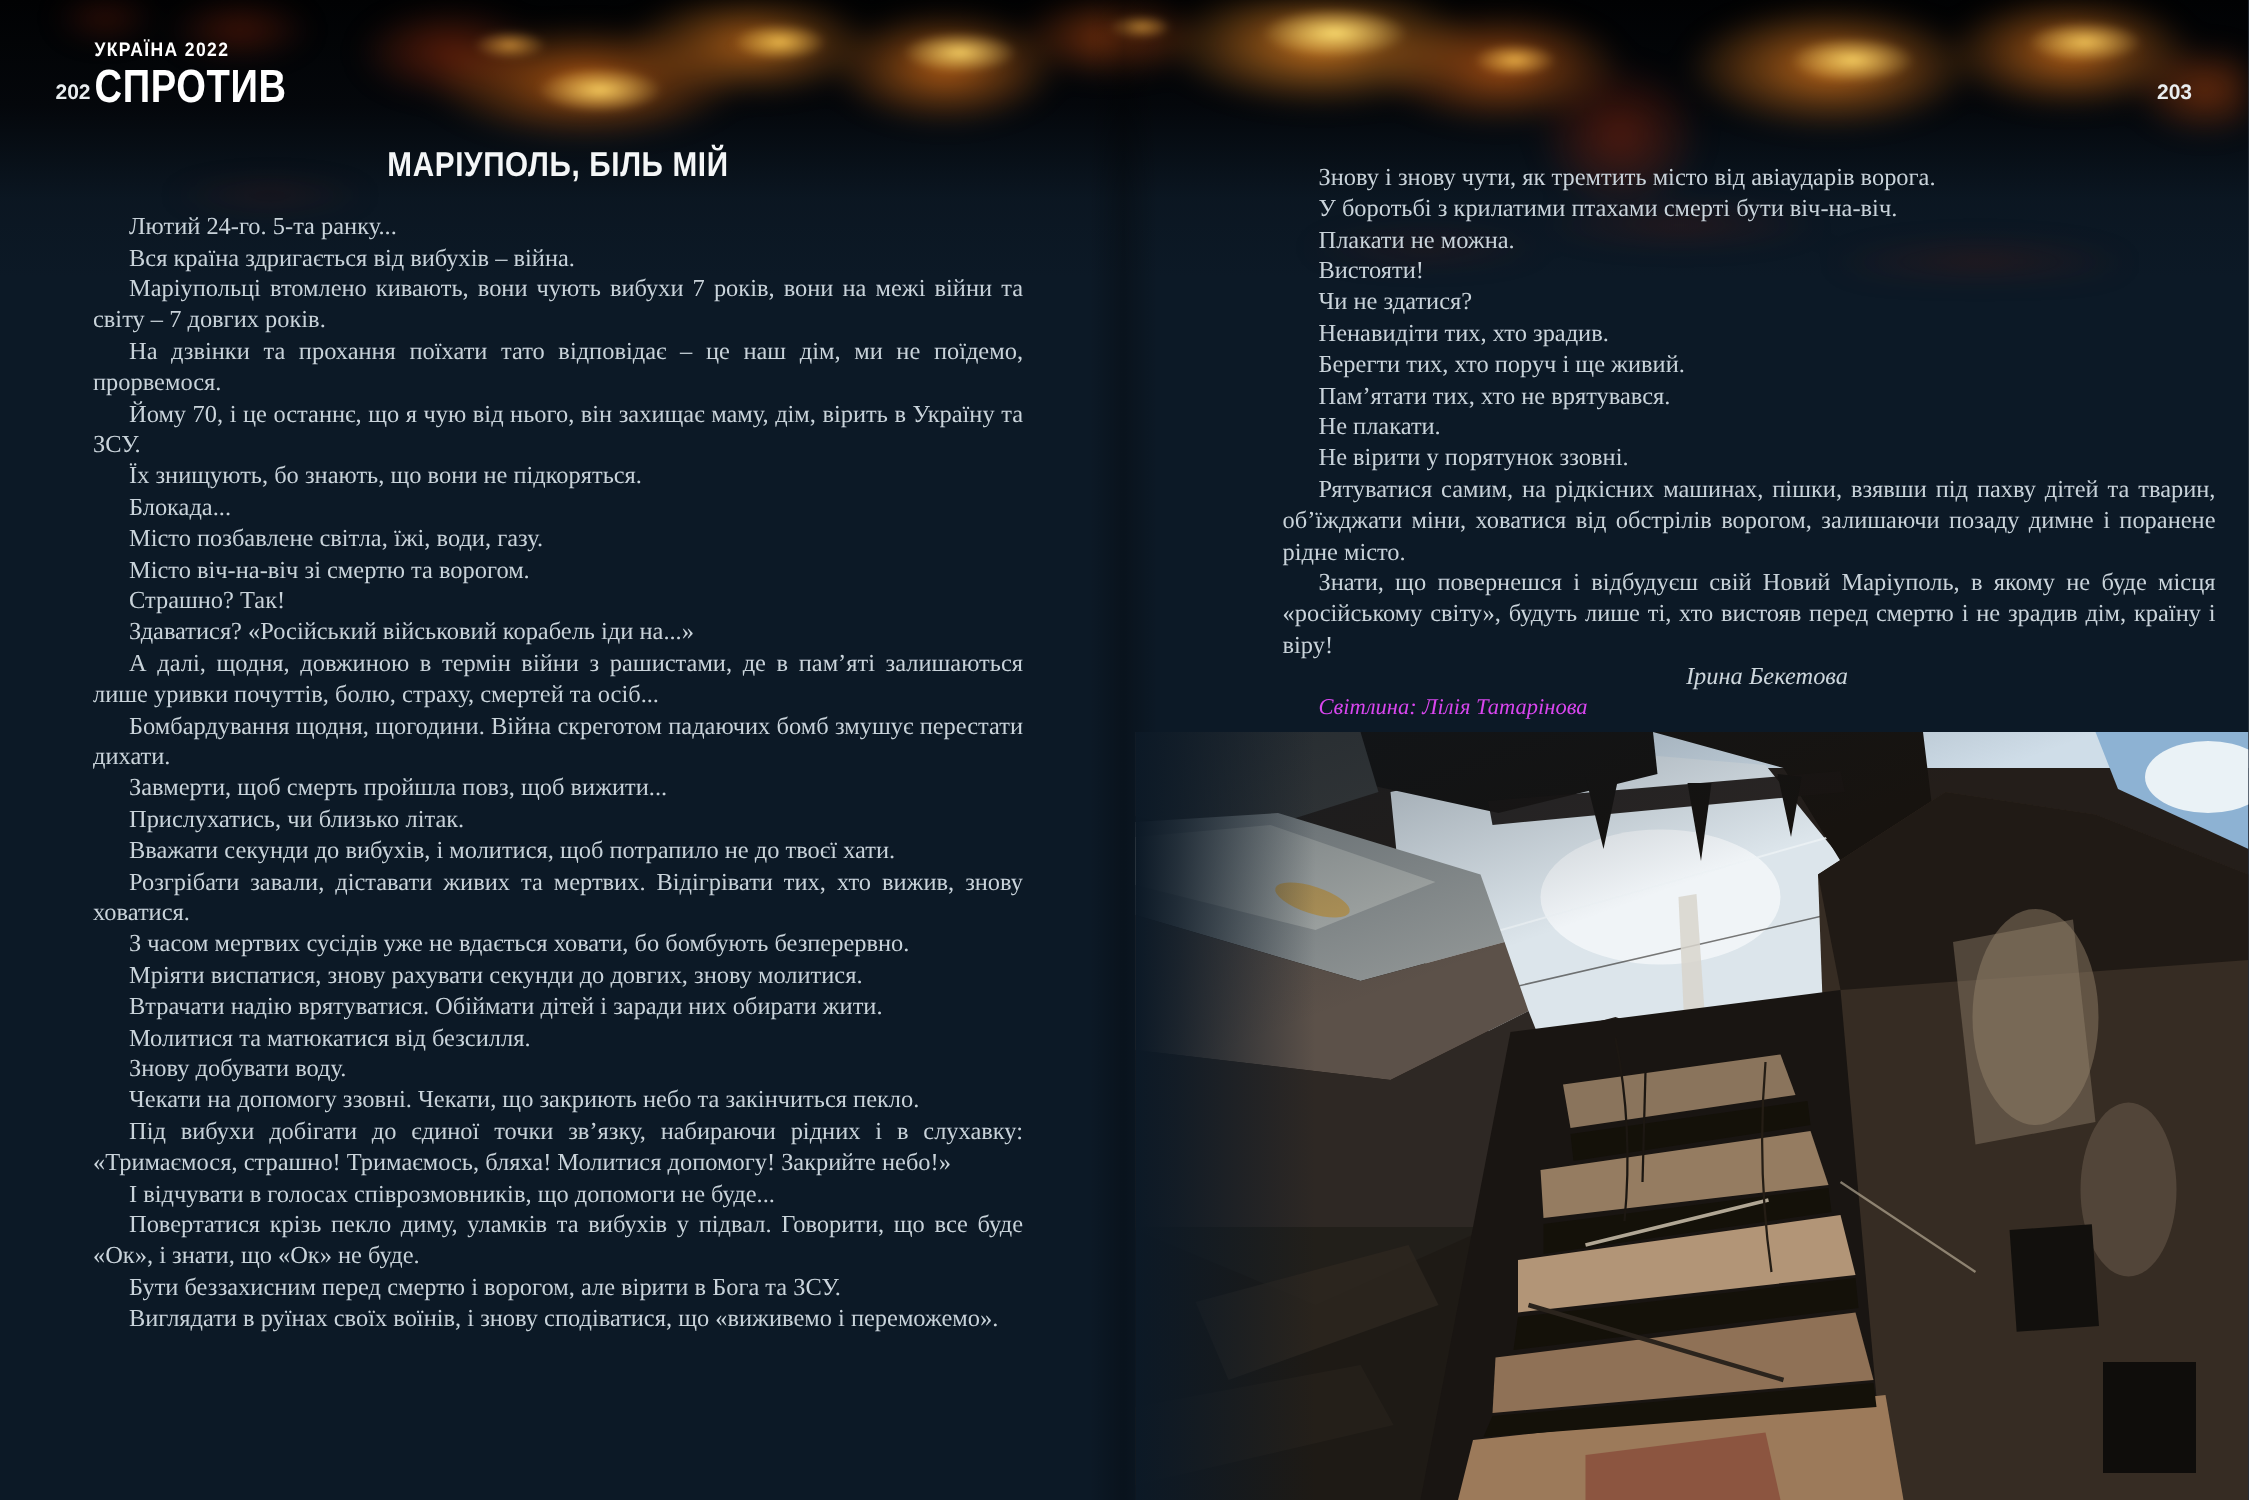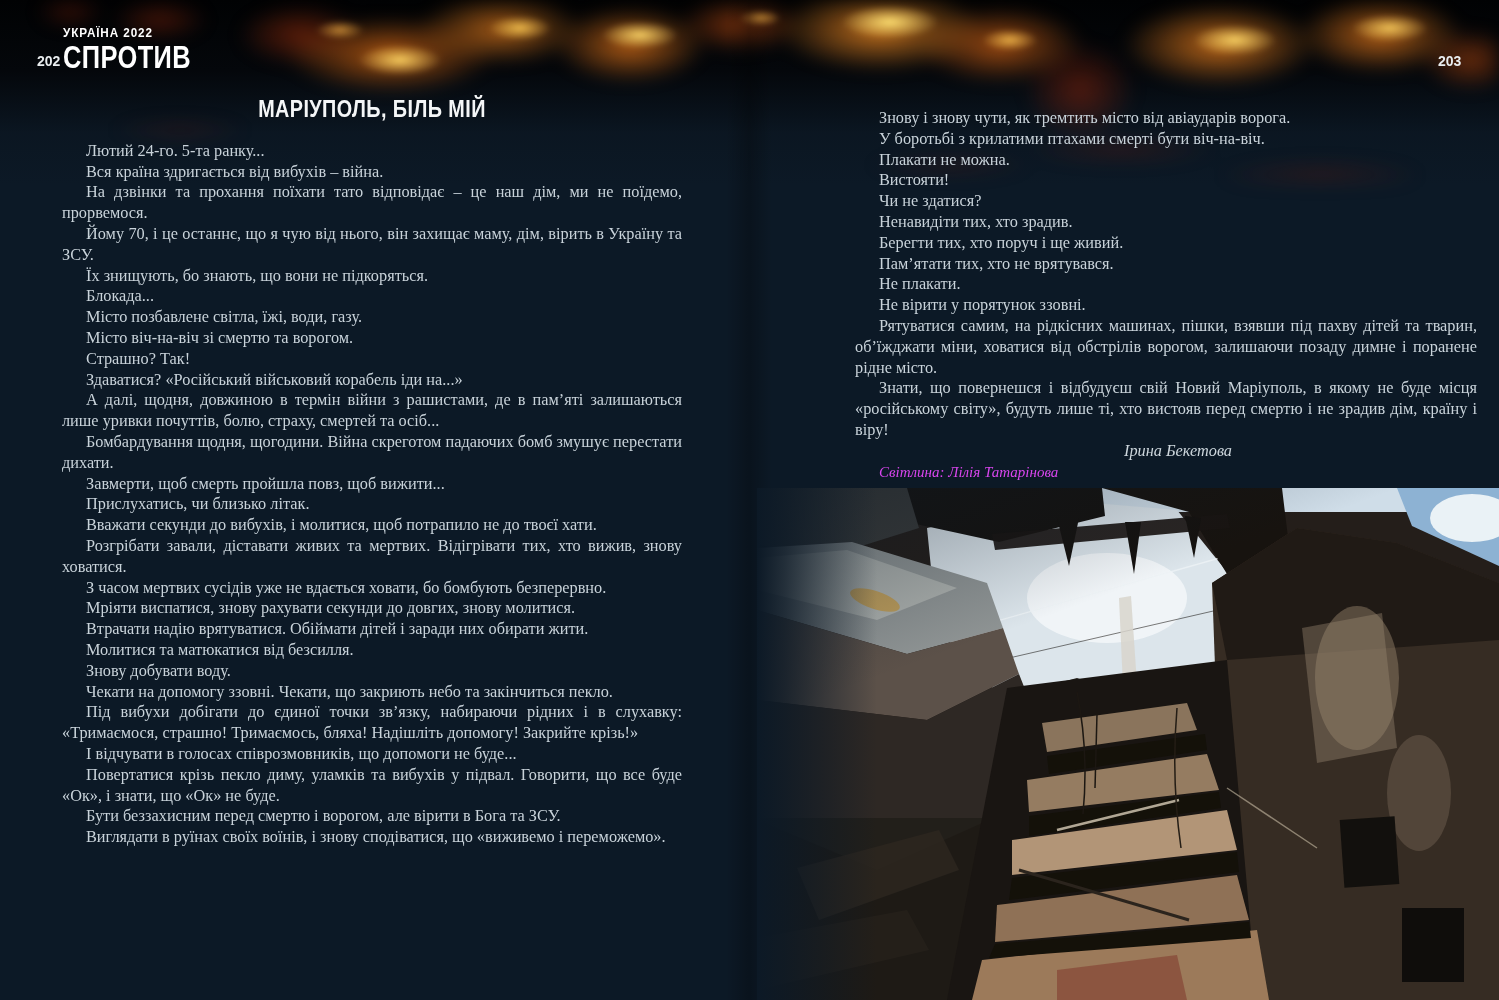--- a/index.html
+++ b/index.html
@@ -89,41 +89,42 @@
 <div class="pageno pageno-left">202</div>
 <div class="pageno pageno-right">203</div>
 
 <div class="gutter"></div>
 
 <div class="col col-left">
   <h1 class="essay-title">МАРІУПОЛЬ, БІЛЬ МІЙ</h1>
   <div>
       <p>Лютий 24-го. 5-та ранку...</p>
       <p>Вся країна здригається від вибухів – війна.</p>
+      <p>Маріупольці втомлено кивають, вони чують вибухи 7 років, вони на межі війни та світу – 7 довгих років.</p>
       <p>На дзвінки та прохання поїхати тато відповідає – це наш дім, ми не поїдемо, прорвемося.</p>
       <p>Йому 70, і це останнє, що я чую від нього, він захищає маму, дім, вірить в Україну та ЗСУ.</p>
       <p>Їх знищують, бо знають, що вони не підкоряться.</p>
       <p>Блокада...</p>
       <p>Місто позбавлене світла, їжі, води, газу.</p>
       <p>Місто віч-на-віч зі смертю та ворогом.</p>
       <p>Страшно? Так!</p>
       <p>Здаватися? «Російський військовий корабель іди на...»</p>
       <p>А далі, щодня, довжиною в термін війни з рашистами, де в пам’яті залишаються лише уривки почуттів, болю, страху, смертей та осіб...</p>
       <p>Бомбардування щодня, щогодини. Війна скреготом падаючих бомб змушує перестати дихати.</p>
       <p>Завмерти, щоб смерть пройшла повз, щоб вижити...</p>
       <p>Прислухатись, чи близько літак.</p>
       <p>Вважати секунди до вибухів, і молитися, щоб потрапило не до твоєї хати.</p>
       <p>Розгрібати завали, діставати живих та мертвих. Відігрівати тих, хто вижив, знову ховатися.</p>
       <p>З часом мертвих сусідів уже не вдається ховати, бо бомбують безперервно.</p>
       <p>Мріяти виспатися, знову рахувати секунди до довгих, знову молитися.</p>
       <p>Втрачати надію врятуватися. Обіймати дітей і заради них обирати жити.</p>
       <p>Молитися та матюкатися від безсилля.</p>
       <p>Знову добувати воду.</p>
       <p>Чекати на допомогу ззовні. Чекати, що закриють небо та закінчиться пекло.</p>
-      <p>Під вибухи добігати до єдиної точки зв’язку, набираючи рідних і в слухавку: «Тримаємося, страшно! Тримаємось, бляха! Надішліть допомогу! Закрийте крізь!»</p>
+      <p>Під вибухи добігати до єдиної точки зв’язку, набираючи рідних і в слухавку: «Тримаємося, страшно! Тримаємось, бляха! Молитися допомогу! Закрийте небо!»</p>
       <p>І відчувати в голосах співрозмовників, що допомоги не буде...</p>
       <p>Повертатися крізь пекло диму, уламків та вибухів у підвал. Говорити, що все буде «Ок», і знати, що «Ок» не буде.</p>
       <p>Бути беззахисним перед смертю і ворогом, але вірити в Бога та ЗСУ.</p>
       <p>Виглядати в руїнах своїх воїнів, і знову сподіватися, що «виживемо і переможемо».</p>
     </div>
 </div>
 
 <div class="col col-right">
   <div>
       <p>Знову і знову чути, як тремтить місто від авіаударів ворога.</p>

